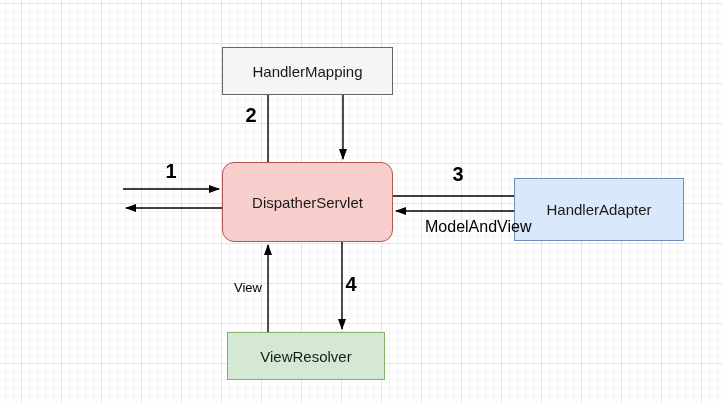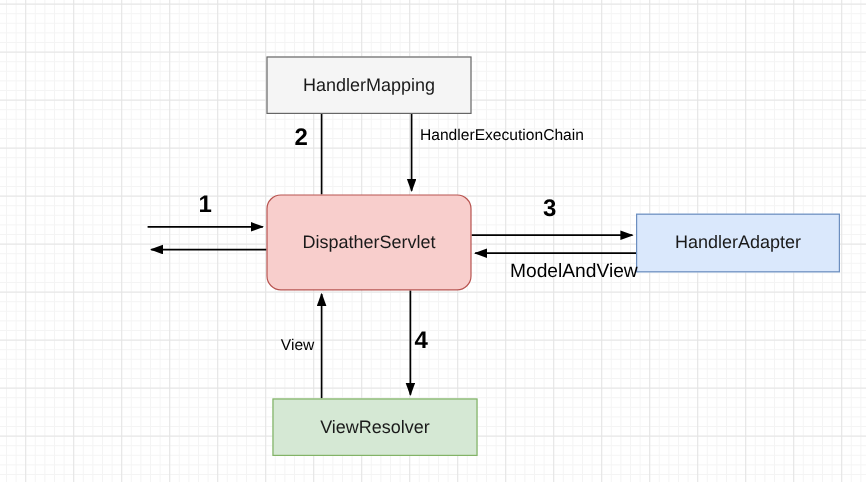--- a/index.html
+++ b/index.html
@@ -34,22 +34,22 @@
     align-items: center;
     justify-content: center;
     box-sizing: border-box;
     font-size: 15px;
     color: #1a1a1a;
     text-align: center;
   }
   .node-handler-mapping   { left: 222px; top: 23px;  width: 171px; height: 48px; background: #f5f5f5; border: 1px solid #666666; margin-top: 24px; }
   .node-dispatcher        { left: 222px; top: 162px; width: 171px; height: 80px; background: #f8cecc; border: 1px solid #b85450; border-radius: 12px; text-align: right; }
   .node-request           { left: 12px;  top: 179px; width: 111px; height: 46px; background: #ffe6cc; border: 1px solid #d79b00; }
-  .node-handler-adapter   { left: 530px; top: 178px; width: 170px; height: 49px; background: #dae8fc; border: 1px solid #6c8ebf; }
-  .node-view-resolver     { left: 227px; top: 332px; width: 171px; height: 48px; background: #d5e8d4; border: 1px solid #82b366; }
+  .node-handler-adapter   { left: 514px; top: 178px; width: 170px; height: 63px; background: #dae8fc; border: 1px solid #6c8ebf; }
+  .node-view-resolver     { left: 227px; top: 332px; width: 158px; height: 48px; background: #d5e8d4; border: 1px solid #82b366; }
   .edge-label {
     position: absolute;
     color: #000;
     font-size: 13px;
     white-space: nowrap;
   }
   .edge-num {
     position: absolute;
     color: #000;
     font-size: 20px;
@@ -110,18 +110,17 @@
 
   <div class="node node-view-resolver">
     <span>ViewResolver</span>
   </div>
 
   <div class="edge-num num-1">1</div>
   <div class="edge-num num-2">2</div>
   <div class="edge-num num-3">3</div>
   <div class="edge-num num-4">4</div>
 
-  <div class="edge-label lbl-hec">HandlerExecutionChain</div>
   <div class="edge-label lbl-mav">ModelAndView</div>
   <div class="edge-label lbl-view">View</div>
 
 
 </div>
 
 </body></html>

